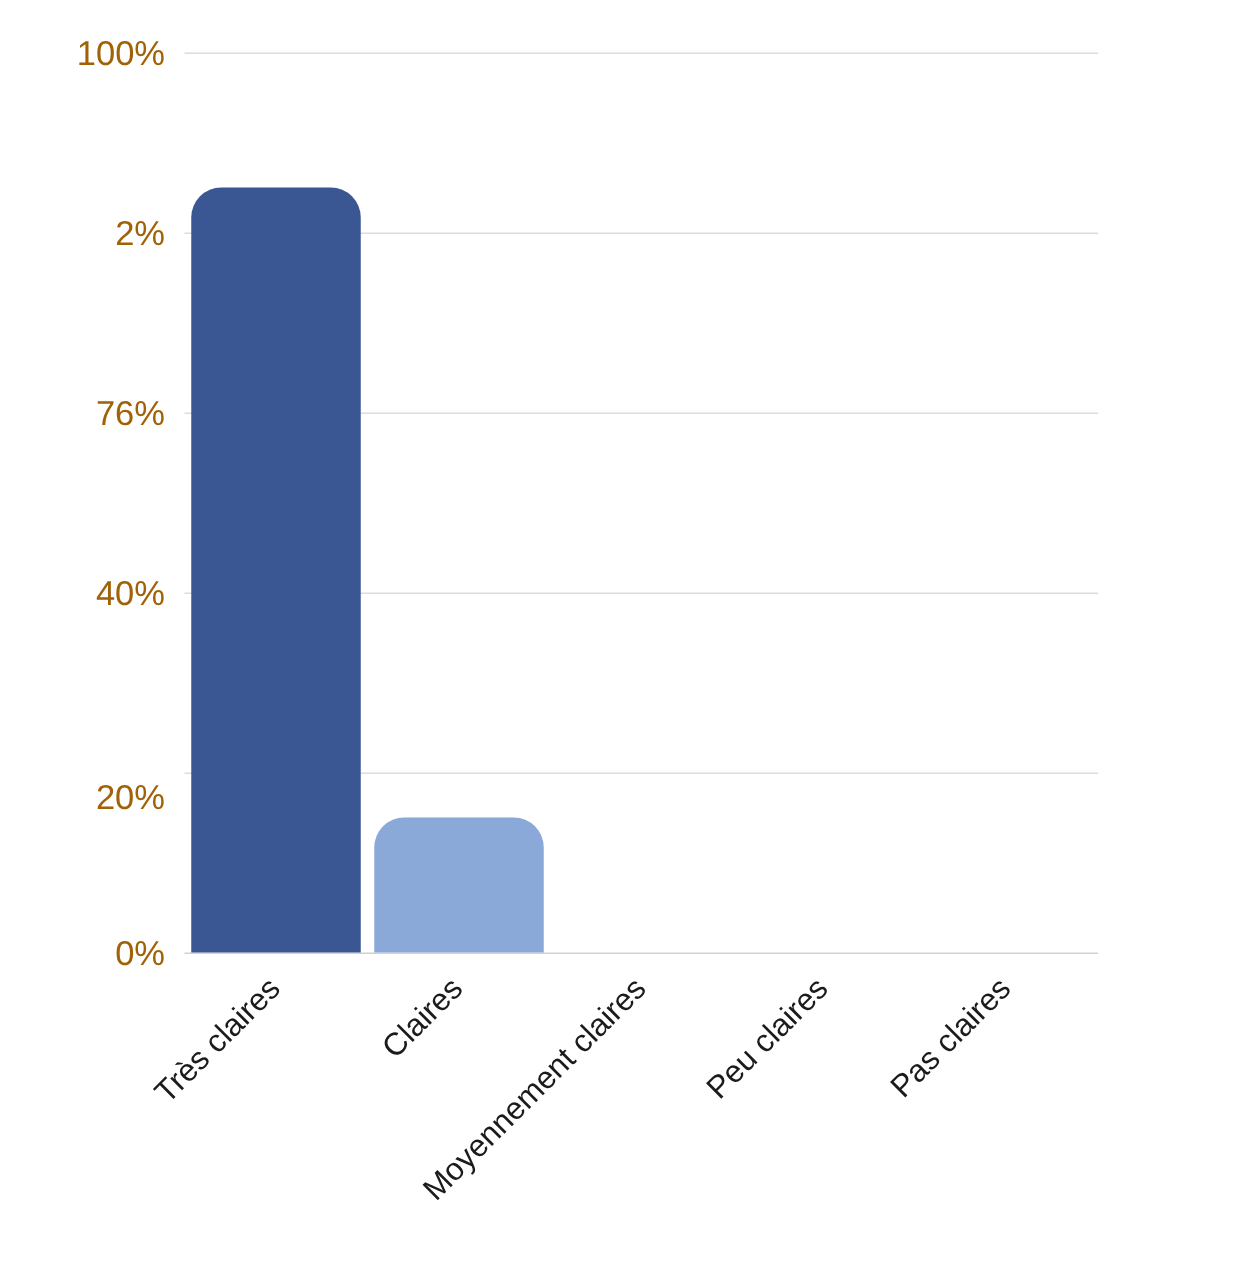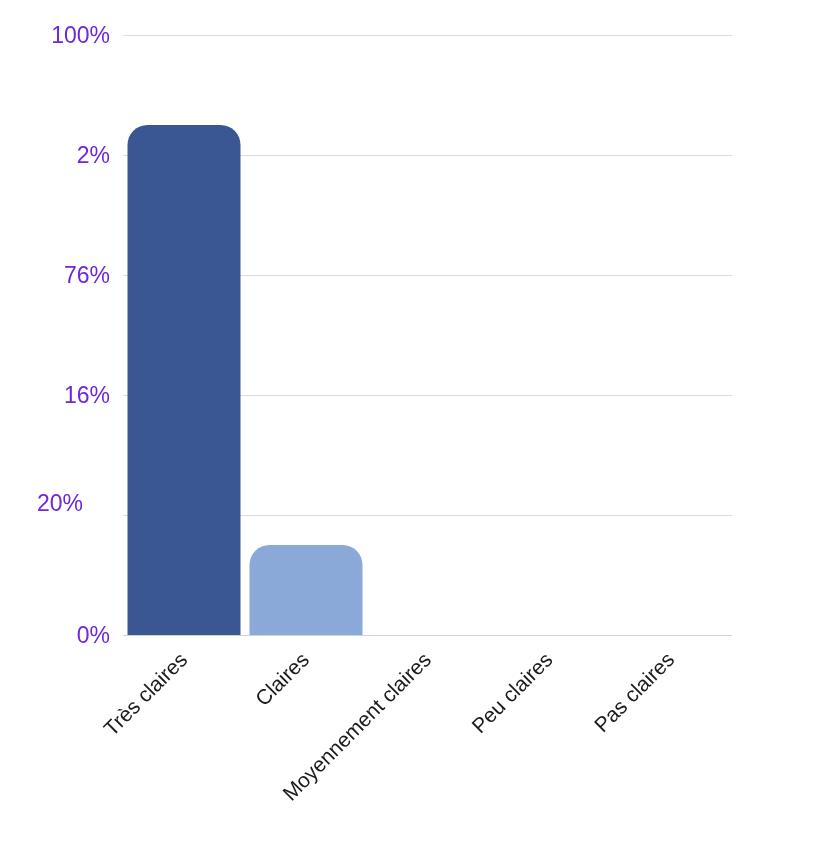--- a/index.html
+++ b/index.html
@@ -44,21 +44,21 @@
     background: #d2d2d2;
   }
 
   .ytick-label {
     position: absolute;
     right: 0;
     width: 100px;
     text-align: right;
     font-size: 23px;
     line-height: 23px;
-    color: #6d28d9;
+    color: #a16207;
     white-space: nowrap;
   }
   .ytick-wrap {
     position: absolute;
     left: 0;
     top: 0;
     width: 110px;
     height: 849px;
   }
 
@@ -108,22 +108,22 @@
 </style>
 </head>
 <body>
 
 <div id="chart-root">
 
   <div class="ytick-wrap">
     <div class="ytick-label" style="top:24px;">100%</div>
     <div class="ytick-label" style="top:144px;">2%</div>
     <div class="ytick-label" style="top:264px;">76%</div>
-    <div class="ytick-label" style="top:384px;">16%</div>
-    <div class="ytick-label" style="top:492px;text-align:center;">20%</div>
+    <div class="ytick-label" style="top:384px;">40%</div>
+    <div class="ytick-label" style="top:520px;">20%</div>
     <div class="ytick-label" style="top:624px;">0%</div>
   </div>
 
   <div class="plot-area">
 
     <div class="gridline" style="top:0px;"></div>
     <div class="gridline" style="top:120px;"></div>
     <div class="gridline" style="top:240px;"></div>
     <div class="gridline" style="top:360px;"></div>
     <div class="gridline" style="top:480px;"></div>

